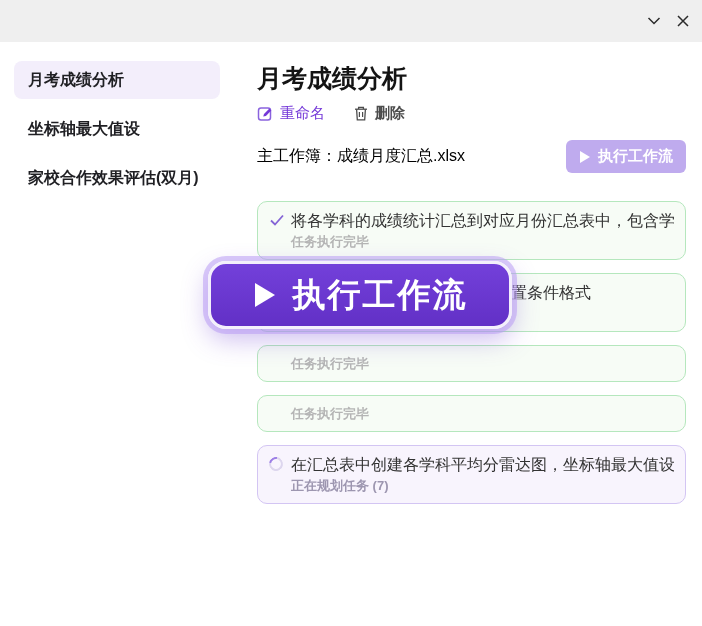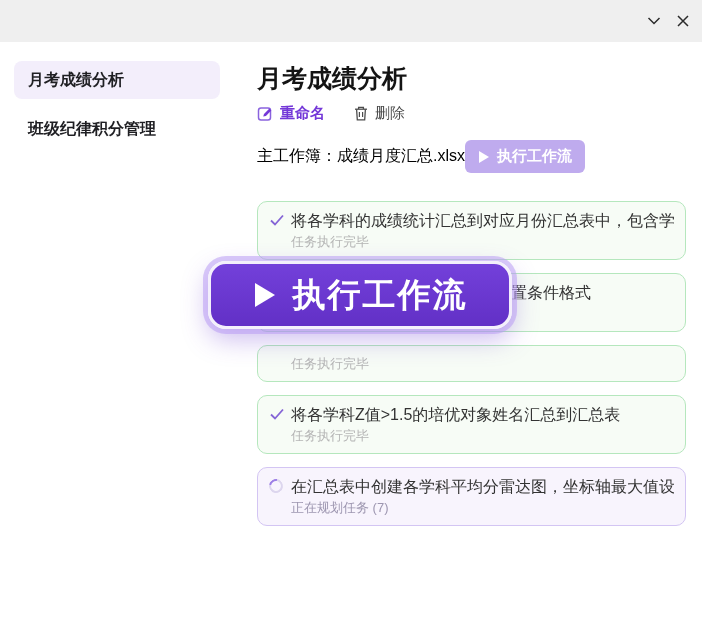--- a/index.html
+++ b/index.html
@@ -19,38 +19,38 @@
   .side-item { padding:9px 14px; border-radius:8px; margin-bottom:11px;
                font-size:16px; font-weight:600; color:#1f1f23; line-height:20px;
                cursor:pointer; white-space:nowrap; }
   .side-item.active { background:var(--sidebar-active-bg); }
 
   .main { flex:1; padding:22px 16px 0 0; }
   .page-title { font-size:25px; line-height:28px; font-weight:700; color:#141414; }
 
   .actions { display:flex; gap:28px; margin-top:12px; align-items:center; }
   .action { display:flex; align-items:center; gap:6px; background:none; border:none;
-            font-family:inherit; font-size:15px; font-weight:700; cursor:pointer; }
+            font-family:inherit; font-size:15px; font-weight:400; cursor:pointer; }
   .action.rename { color:var(--accent); }
-  .action.delete { color:#4c4c4c; font-weight:400; }
+  .action.delete { color:#4c4c4c; font-weight:700; }
 
-  .meta-row { margin-top:17px; display:flex; align-items:center; }
+  .meta-row { margin-top:17px; display:flex; justify-content:space-between; align-items:center; }
   .run-btn { display:inline-flex; align-items:center; gap:7px; background:var(--small-button);
              color:#fff; border:none; border-radius:6px; padding:7px 13px;
              font-family:inherit; font-size:15px; font-weight:700; cursor:pointer; }
 
   
   .tasks { margin-top:28px; width:429px; display:flex; flex-direction:column; gap:13px; }
   .task { border:1px solid var(--card-green-border); background:var(--card-green-bg);
           border-radius:10px; padding:8px 11px; cursor:pointer; }
   .task-head { display:flex; align-items:flex-start; gap:6px; }
   .task-icon { flex:none; width:16px; height:16px; margin-top:2px; position:relative; }
   .task-text { font-size:16px; line-height:22px; color:#333; white-space:nowrap; overflow:hidden; }
   .task-status { margin-left:22px; margin-top:1px; min-height:18px;
-                 font-size:13px; line-height:18px; color:var(--status-gray); }
+                 font-size:13px; line-height:18px; color:var(--status-gray);font-weight:bold; }
   .task.running { border-color:var(--card-purple-border); background:var(--card-purple-bg); }
   .task.running .task-status { color:var(--status-purple); }
   .task .spinner { display:none; }
   .task.running .spinner { display:block; width:14px; height:14px; margin-top:1px;
         border:2px solid #ddd6ee; border-top-color:#9d7fe6; border-radius:50%;
         transform:rotate(-35deg); }
   .task.offset .task-text { padding-left:242px; }
 
   
   .overlay-btn { position:absolute; left:208px; top:261px; width:304px; height:68px;
@@ -78,21 +78,22 @@
           <path d="M5 5 L15 15 M15 5 L5 15" stroke="#2b2b2b" stroke-width="1.5"></path>
         </svg>
     </span>
   </button>
 </div>
 
 <div class="layout">
 
   <nav class="sidebar" id="sidebar">
       <div class="side-item active"><span>月考成绩分析</span></div>
-      <div class="side-item"><span>班级纪律积分管理</span></div>
+      <div class="side-item"><span>坐标轴最大值设</span></div>
+      <div class="side-item"><span>家校合作效果评估(双月)</span></div>
     </nav>
 
   <main class="main">
     <h1 class="page-title">月考成绩分析</h1>
 
     <div class="actions">
       <button class="action rename">
         <span style="display:flex">
           <svg width="17" height="17" viewBox="0 0 17 17">
             <rect x="1.5" y="3" width="12" height="12" rx="2.5" fill="none" stroke="#8a63de" stroke-width="1.5"></rect>
@@ -145,29 +146,20 @@
     <div class="task-head">
 
       <span class="task-text">置条件格式</span>
     </div>
     <div class="task-status"></div>
   </div>
         <div class="task done">
     <div class="task-status">任务执行完毕</div>
   </div>
         <div class="task done">
-    <div class="task-head">
-      <span class="task-icon">
-        <svg class="check" width="16" height="16" viewBox="0 0 16 16">
-                <polyline points="2,8.5 6,12.5 14,3.5" fill="none" stroke="#8565d6" stroke-width="1.8"></polyline>
-              </svg>
-        
-      </span>
-      <span class="task-text">将各学科Z值&gt;1.5的培优对象姓名汇总到汇总表</span>
-    </div>
     <div class="task-status">任务执行完毕</div>
   </div>
         <div class="task running">
     <div class="task-head">
       <span class="task-icon">
 
         <span class="spinner"></span>
       </span>
       <span class="task-text">在汇总表中创建各学科平均分雷达图，坐标轴最大值设...</span>
     </div>

